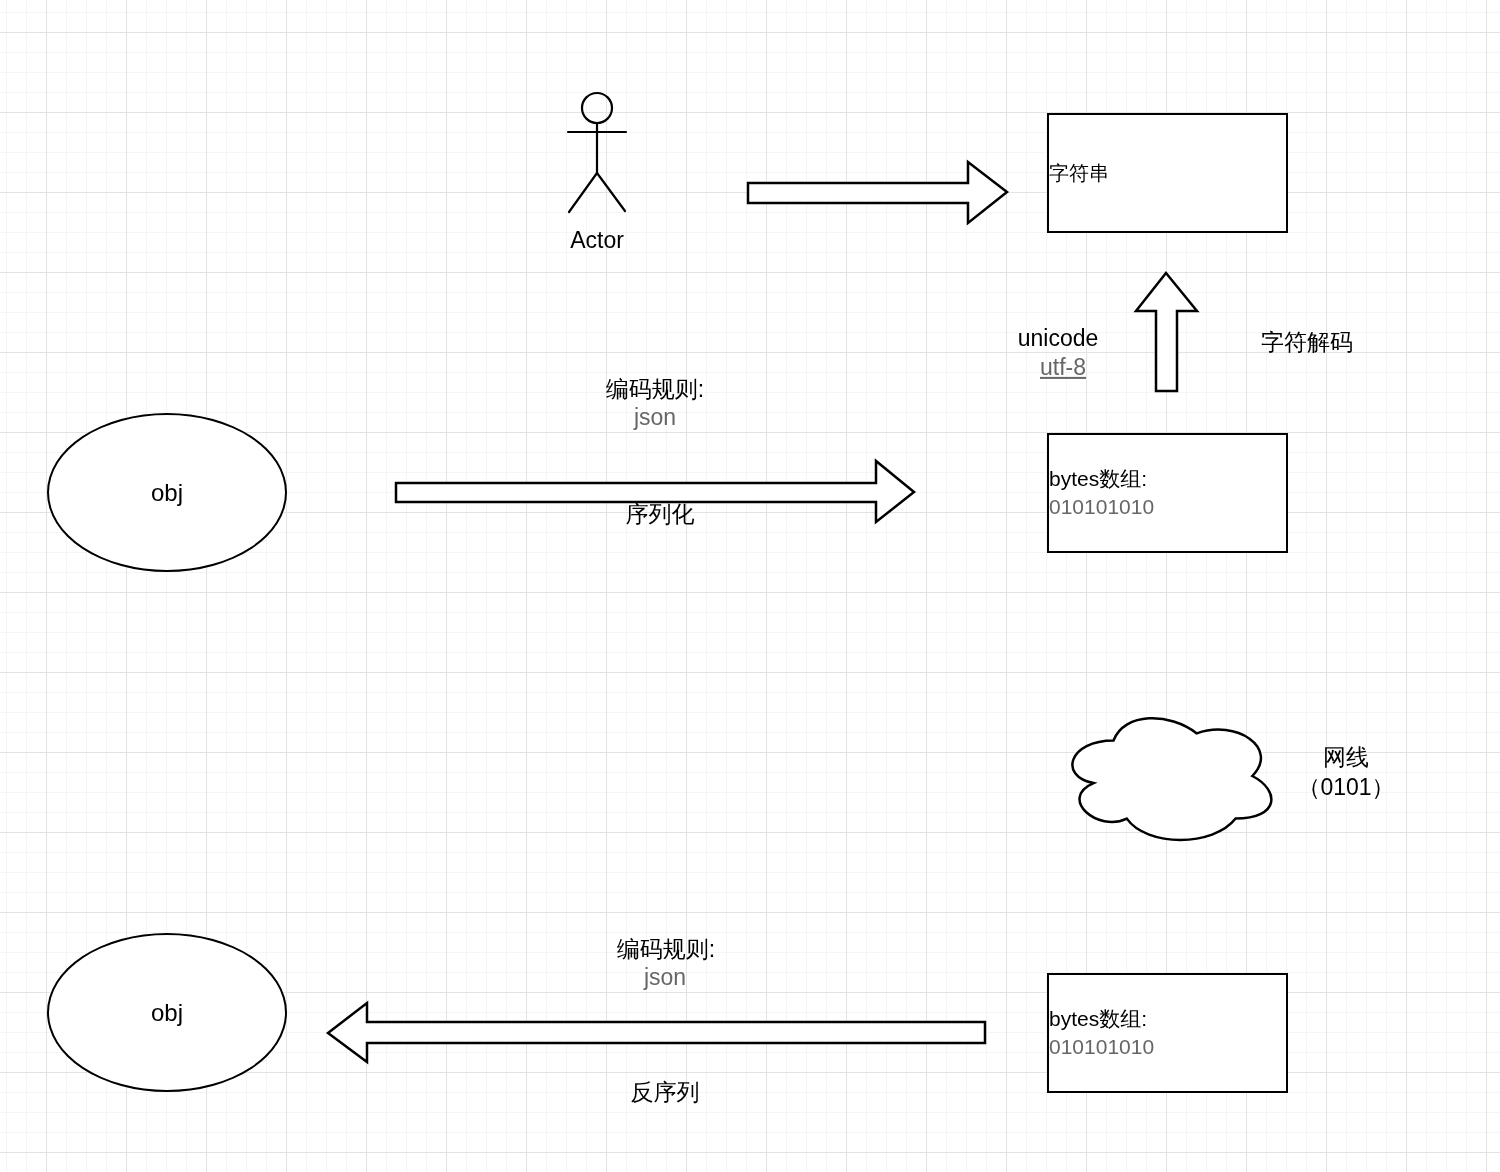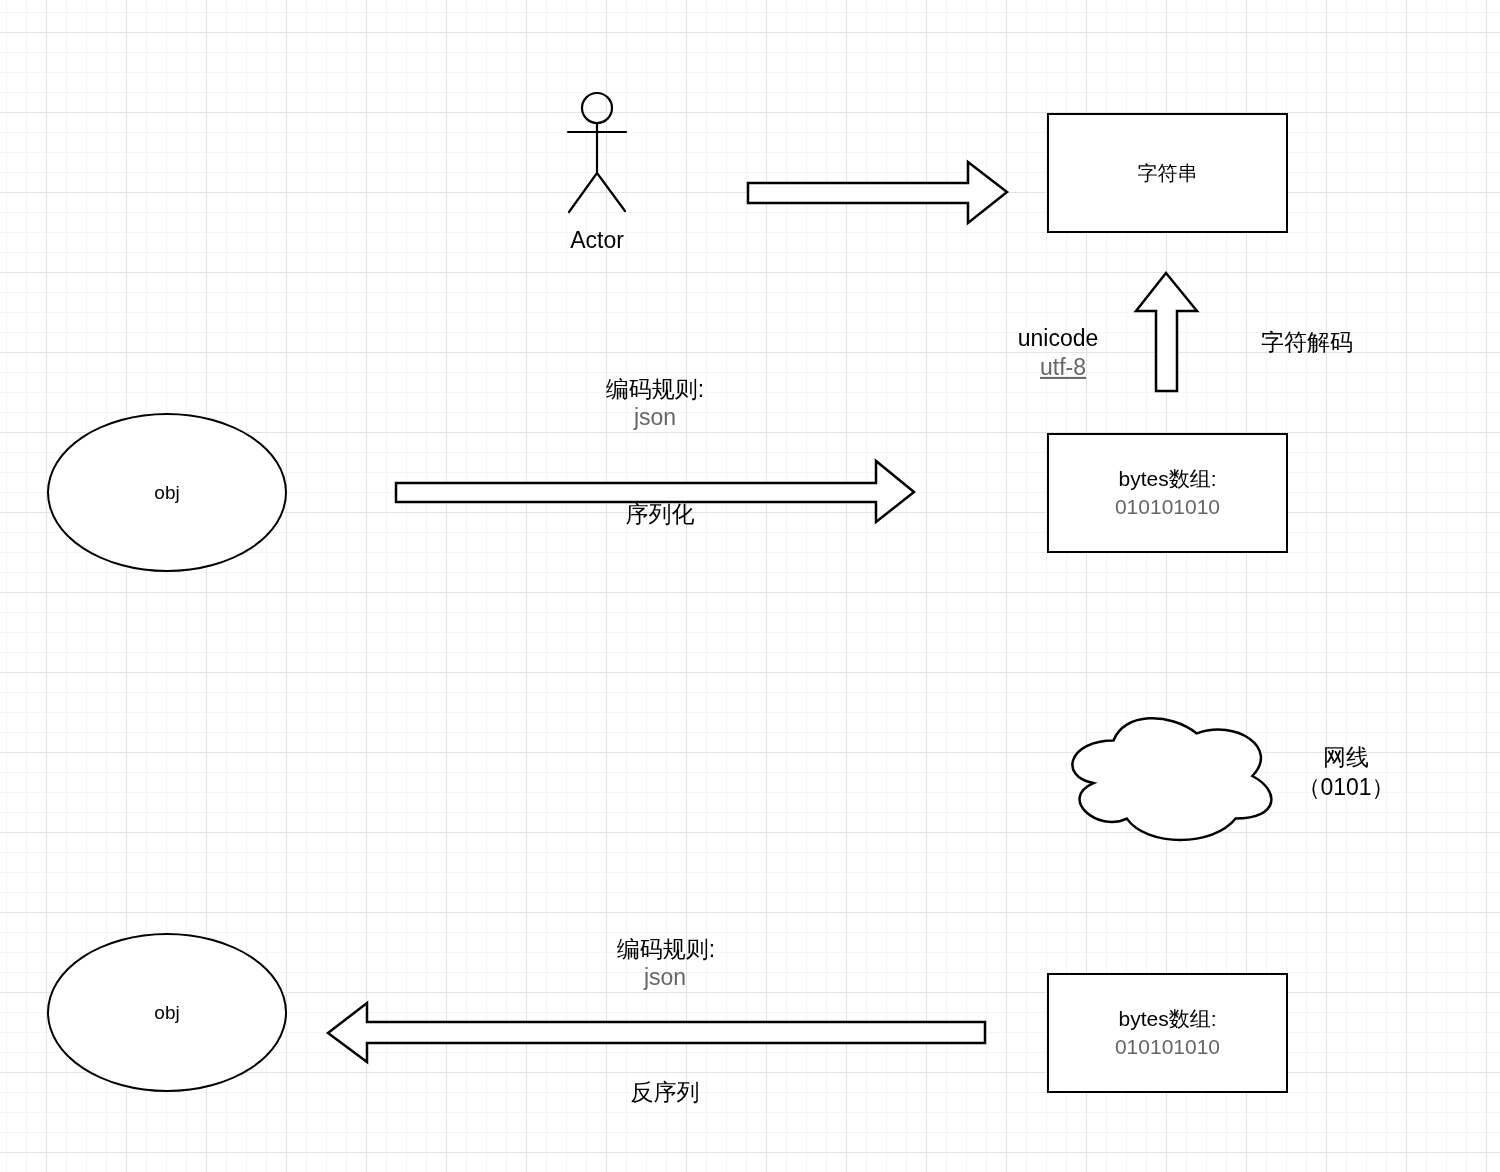--- a/index.html
+++ b/index.html
@@ -32,36 +32,36 @@
     line-height: 1.4;
   }
   .muted { color: #666666; }
   .box {
     position: absolute;
     box-sizing: border-box;
     border: 2.5px solid #000000;
     background: #ffffff;
     display: flex;
     flex-direction: column;
-    align-items: center;
+    align-items: flex-start;
     justify-content: center;
     font-size: 20px;
     color: #000000;
   }
   .bytes-box { font-size: 21px; line-height: 1.35; }
   .ellipse {
     position: absolute;
     box-sizing: border-box;
     border: 2px solid #000000;
     background: #ffffff;
     border-radius: 50%;
     display: flex;
     align-items: center;
     justify-content: center;
-    font-size: 19px;
+    font-size: 24px;
     color: #000000;
   }
   svg.shape { position: absolute; overflow: visible; }
   svg.shape polygon, svg.shape path {
     fill: #ffffff;
     stroke: #000000;
     stroke-width: 2.5;
     stroke-linejoin: miter;
   }
   svg.actor line, svg.actor circle {

